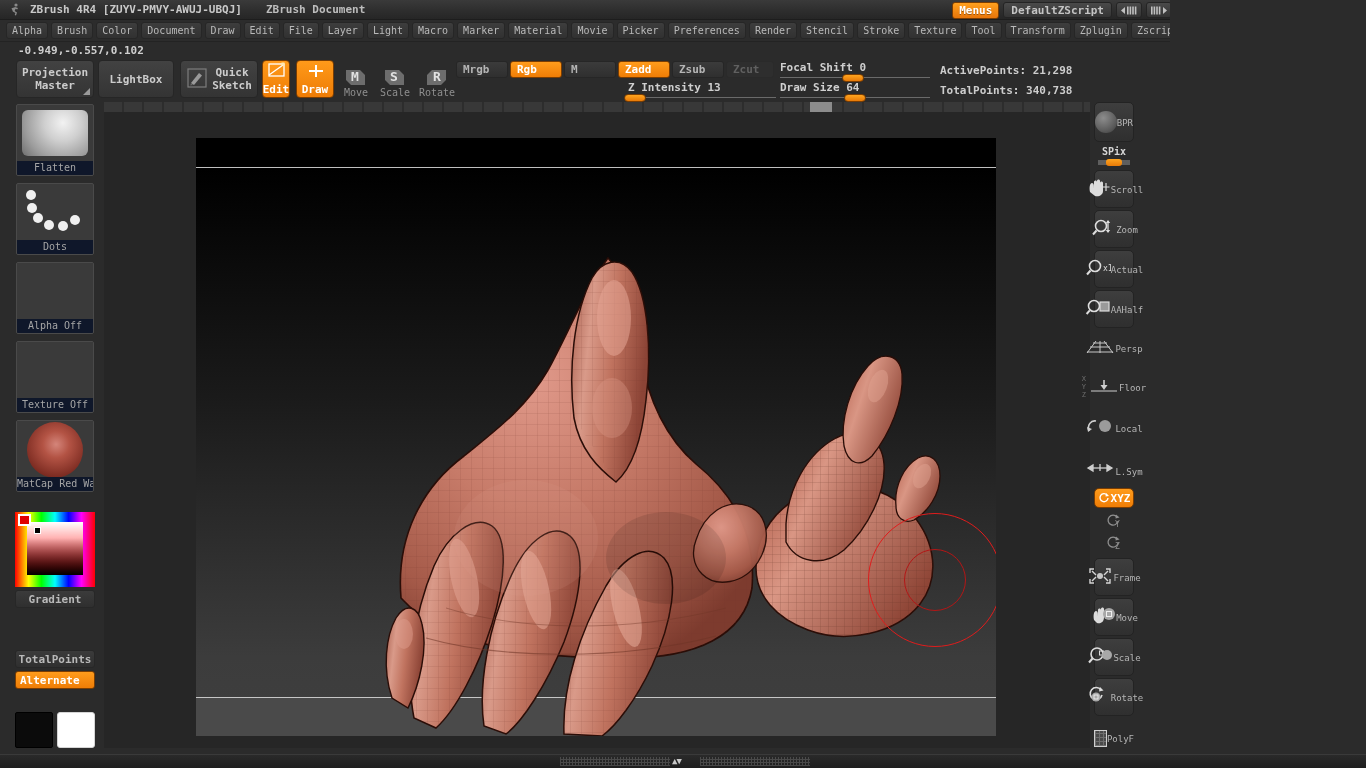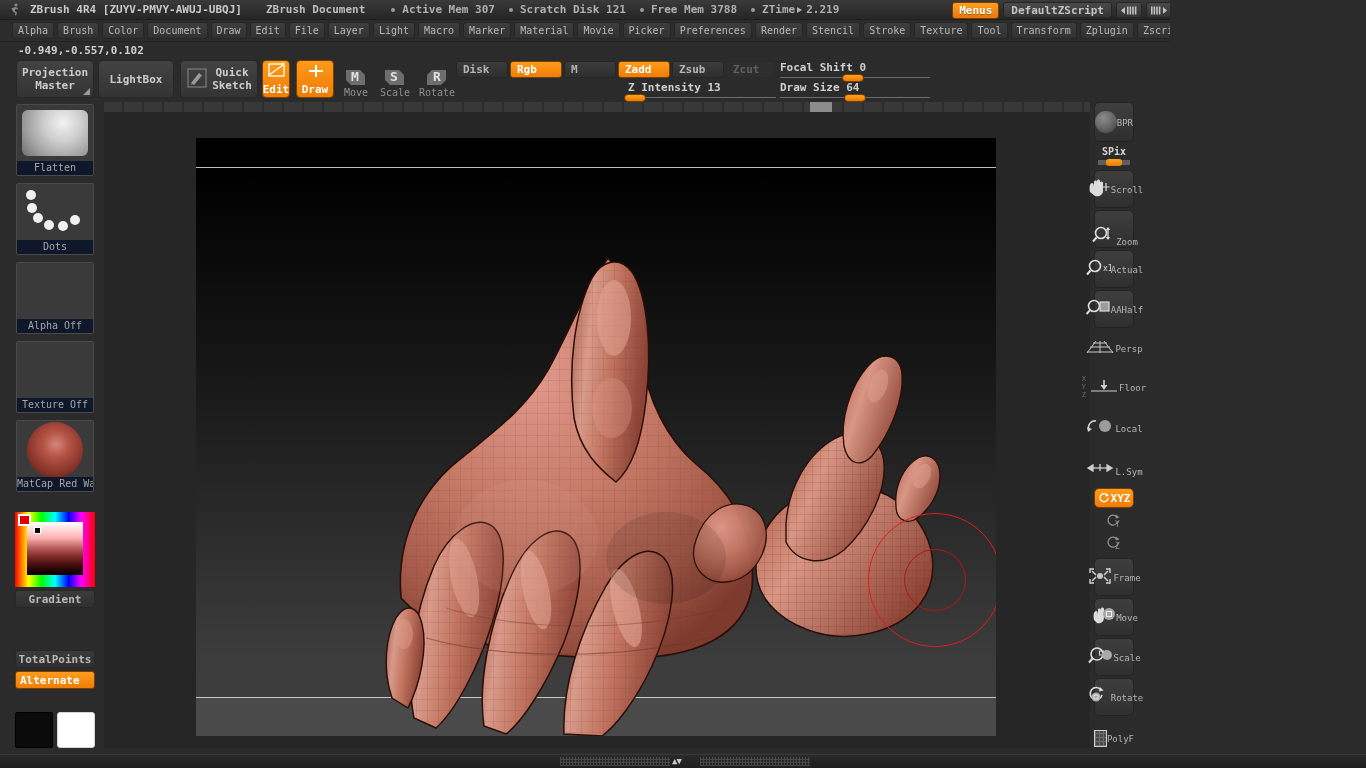--- a/index.html
+++ b/index.html
@@ -38,21 +38,21 @@
     border:1px solid #242424;border-radius:3px;color:#c4c4c4;
     font-size:11px;font-weight:bold;padding:2px 7px;line-height:11px;
     display:flex;align-items:center;justify-content:center;height:16px;
   }
   .btn-ico{width:26px;padding:0;}
   .btn-ico svg{display:block;}
 
   
   .menubar{
     position:absolute;left:0;top:20px;width:1170px;height:22px;
-    background:#2c2c2c;display:flex;align-items:center;padding-left:12px;gap:3px;
+    background:#2c2c2c;display:flex;align-items:center;padding-left:6px;gap:3px;
     border-bottom:1px solid #232323;
   }
   .menuitem{
     background:linear-gradient(180deg,#3d3d3d,#313131);
     border:1px solid #262626;border-radius:3px;
     font-size:10px;color:#b9b9b9;padding:2px 5px;line-height:11px;white-space:nowrap;
   }
 
   
   .coords{position:absolute;left:18px;top:44px;font-size:11px;font-weight:bold;color:#cfcfcf;letter-spacing:0px;}
@@ -172,40 +172,20 @@
       <svg width="16" height="16" viewBox="0 0 16 16">
           <g fill="#8a8a8a">
         <circle cx="9" cy="3" r="1.6"></circle>
         <path d="M8 5 L11 6 L10.2 7.4 L8.6 6.8 L7.6 9 L10 10.5 L9 13.5 L7.7 13 L8.4 11 L5.8 9.6 L5 7 Z"></path>
         <path d="M4.5 6.2 L7.2 5.6 L7.5 7 L5 7.6 Z"></path>
       </g>
         </svg>
     </div>
     <div class="tb-title">ZBrush 4R4 [ZUYV-PMVY-AWUJ-UBQJ]</div>
     <div class="tb-doc">ZBrush Document</div>
-    <div class="tb-stats">
-      <div class="tb-stat">
-          <span class="dot"></span>
-          <span>Active Mem 307</span>
-        </div>
-      <div class="tb-stat">
-          <span class="dot"></span>
-          <span>Scratch Disk 121</span>
-        </div>
-      <div class="tb-stat">
-          <span class="dot"></span>
-          <span>Free Mem 3788</span>
-        </div>
-      <div class="tb-stat">
-        <span class="dot"></span>
-        <span>ZTime</span>
-        <span class="tri"></span>
-        <span>2.219</span>
-      </div>
-    </div>
 
     <div class="tb-right">
       <div class="btn-menus">Menus</div>
       <div class="btn-dark">DefaultZScript</div>
       <div class="btn-dark btn-ico">
         <svg width="22" height="11" viewBox="0 0 22 11">
             <polygon points="3,5.5 7,2 7,9" fill="#c0c0c0"></polygon>
             <g fill="#c0c0c0">
               <rect x="9" y="1.5" width="1.6" height="8"></rect>
               <rect x="11.6" y="1.5" width="1.6" height="8"></rect>
@@ -364,21 +344,21 @@
     <div class="modebtn" style="left:416px;top:4px;width:42px;height:36px;">
       <div class="glyph">
         <svg width="26" height="22" viewBox="0 0 26 22">
             <path d="M3 9 L8 4 L22 4 L22 14 L17 19 L3 19 Z" fill="#6d6d6d"></path>
             <text x="13" y="15" font-size="13" font-weight="bold" fill="#e2e2e2" font-family="monospace" text-anchor="middle">R</text>
           </svg>
       </div>
       <span>Rotate</span>
     </div>
 
-    <div class="toggle" style="left:456px;top:3px;width:52px;">Disk</div>
+    <div class="toggle" style="left:456px;top:3px;width:52px;">Mrgb</div>
     <div class="toggle on" style="left:510px;top:3px;width:52px;">Rgb</div>
     <div class="toggle" style="left:564px;top:3px;width:52px;">M</div>
     <div class="toggle on" style="left:618px;top:3px;width:52px;">Zadd</div>
     <div class="toggle" style="left:672px;top:3px;width:52px;">Zsub</div>
     <div class="toggle dim" style="left:726px;top:3px;width:48px;border-color:#2a2a2a;background:#2e2e2e;">Zcut</div>
 
     <div class="slider" style="left:456px;top:23px;width:160px;margin-top:28px;">
       <div class="lbl">Rgb Intensity 100</div>
       <div class="track"></div>
       <div class="knob" style="left:148px;"></div>
@@ -393,20 +373,24 @@
       <div class="track"></div>
       <div class="knob" style="left:62px;"></div>
     </div>
     <div class="slider" style="left:780px;top:23px;width:150px;">
       <div class="lbl">Draw Size 64</div>
       <div class="track"></div>
       <div class="knob" style="left:64px;"></div>
     </div>
   </div>
 
+  <div class="pointstats">
+    <div>ActivePoints: 21,298</div>
+    <div>TotalPoints: 340,738</div>
+  </div>
 
   <div class="leftcol">
 
     <div class="swatchbox" style="top:4px;">
       <div class="art" style="background:radial-gradient(circle at 62% 28%, #f2f2f2 0%, #cfcfcf 35%, #9c9c9c 72%, #6e6e6e 100%);border-radius:6px;margin:5px;"></div>
       <div class="cap">Flatten</div>
     </div>
 
     <div class="swatchbox" style="top:162px;">
       <div class="art" style="background:#3a3a3a;"></div>
@@ -588,21 +572,21 @@
         <svg width="26" height="20" viewBox="0 0 26 20">
             <path d="M5 14 C4 9 5 5 7 5 C9 5 9 8 9 10 L9 4 C9 2 12 2 12 4 L12 10 L12 3 C12 1 15 1 15 3 L15 10 L15 5 C15 3 18 3 18 5 L18 13 C18 17 14 19 10 18 Z" fill="#ddd"></path>
             <g stroke="#ddd" stroke-width="1.2" fill="none">
               <path d="M21 5 L21 13 M17.5 9 L24.5 9"></path>
             </g>
           </svg>
       </div>
       <div class="rl">Scroll</div>
     </div>
 
-    <div class="rbtn" style="top:110px;height:38px;align-items:flex-end;">
+    <div class="rbtn" style="top:110px;height:38px;">
       <div>
         <svg width="26" height="20" viewBox="0 0 26 20">
             <circle cx="11" cy="8" r="5.5" fill="none" stroke="#ddd" stroke-width="1.6"></circle>
             <line x1="6.5" y1="12.5" x2="3" y2="16.5" stroke="#ddd" stroke-width="2"></line>
             <g stroke="#ddd" stroke-width="1.3">
               <line x1="18" y1="3" x2="18" y2="14"></line>
               <polygon points="18,2 15.8,5 20.2,5" fill="#ddd" stroke="none"></polygon>
               <polygon points="18,15 15.8,12 20.2,12" fill="#ddd" stroke="none"></polygon>
             </g>
           </svg>

